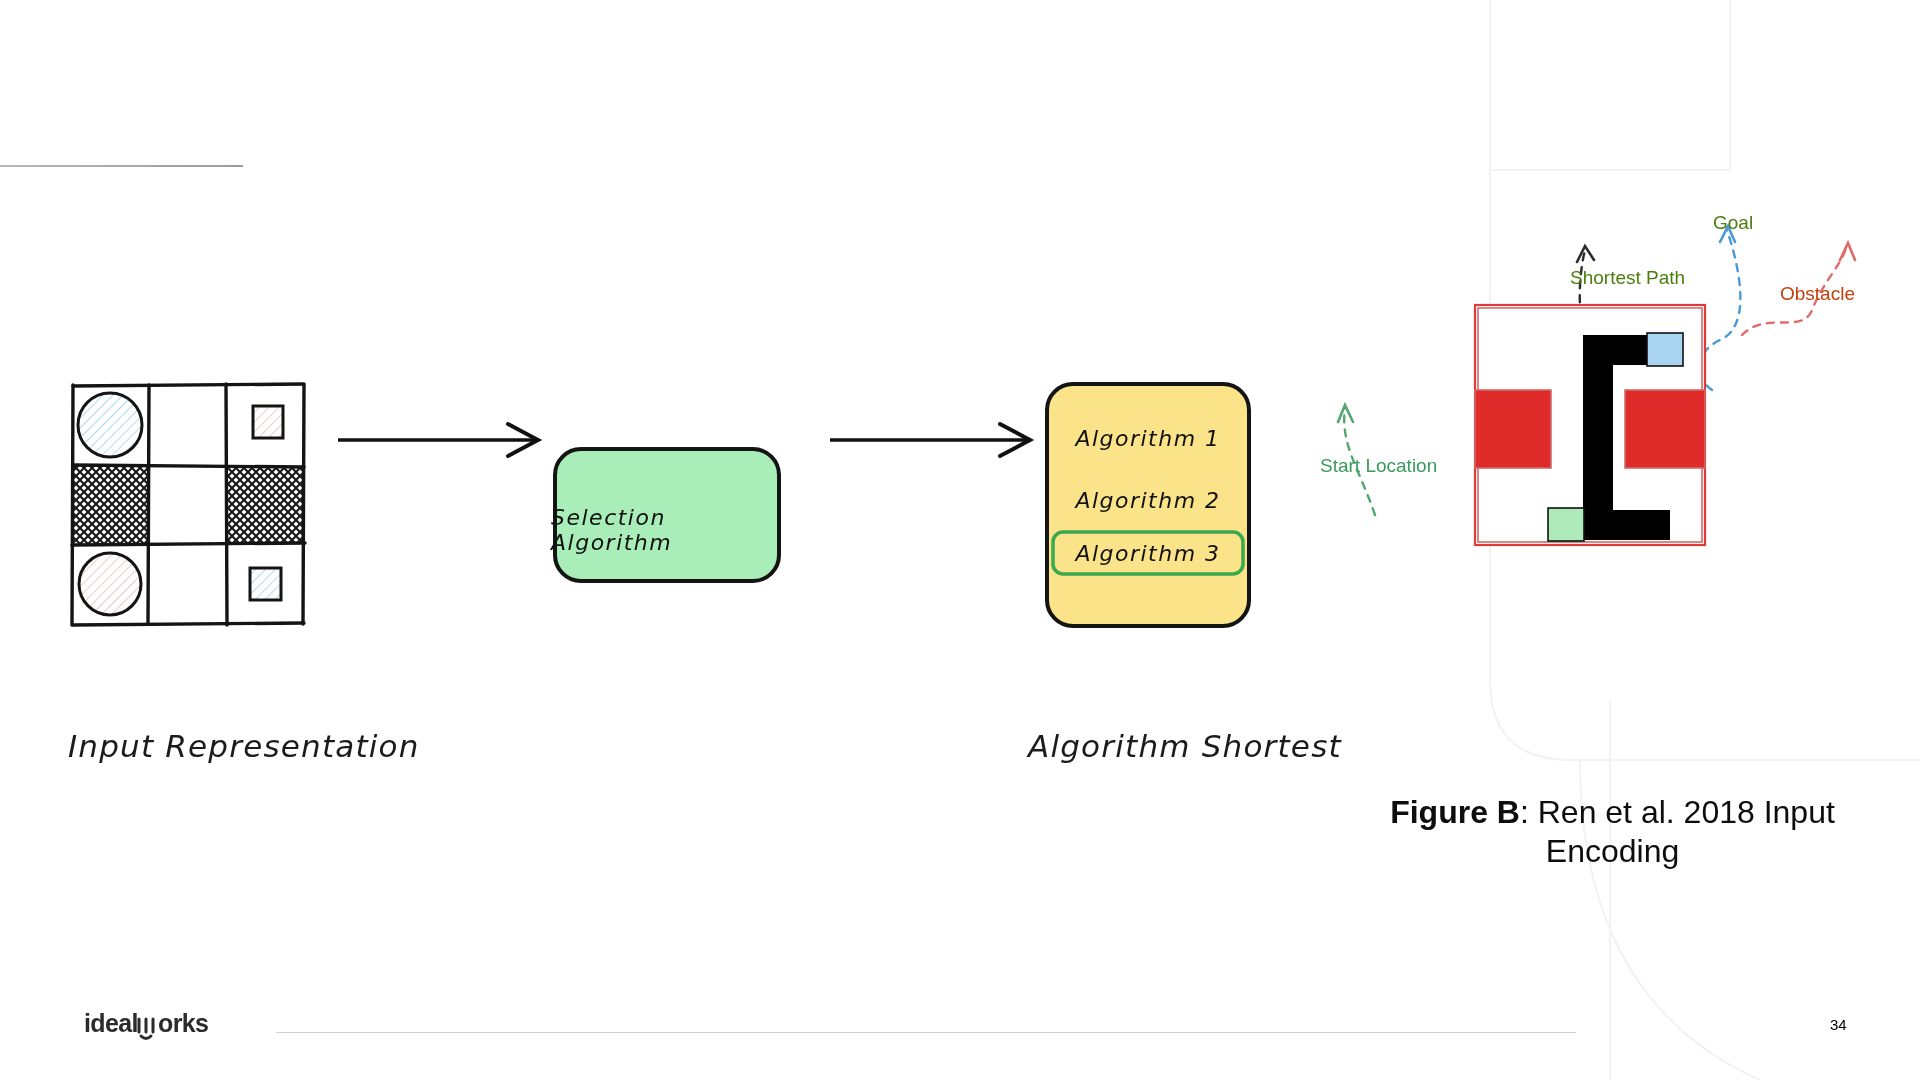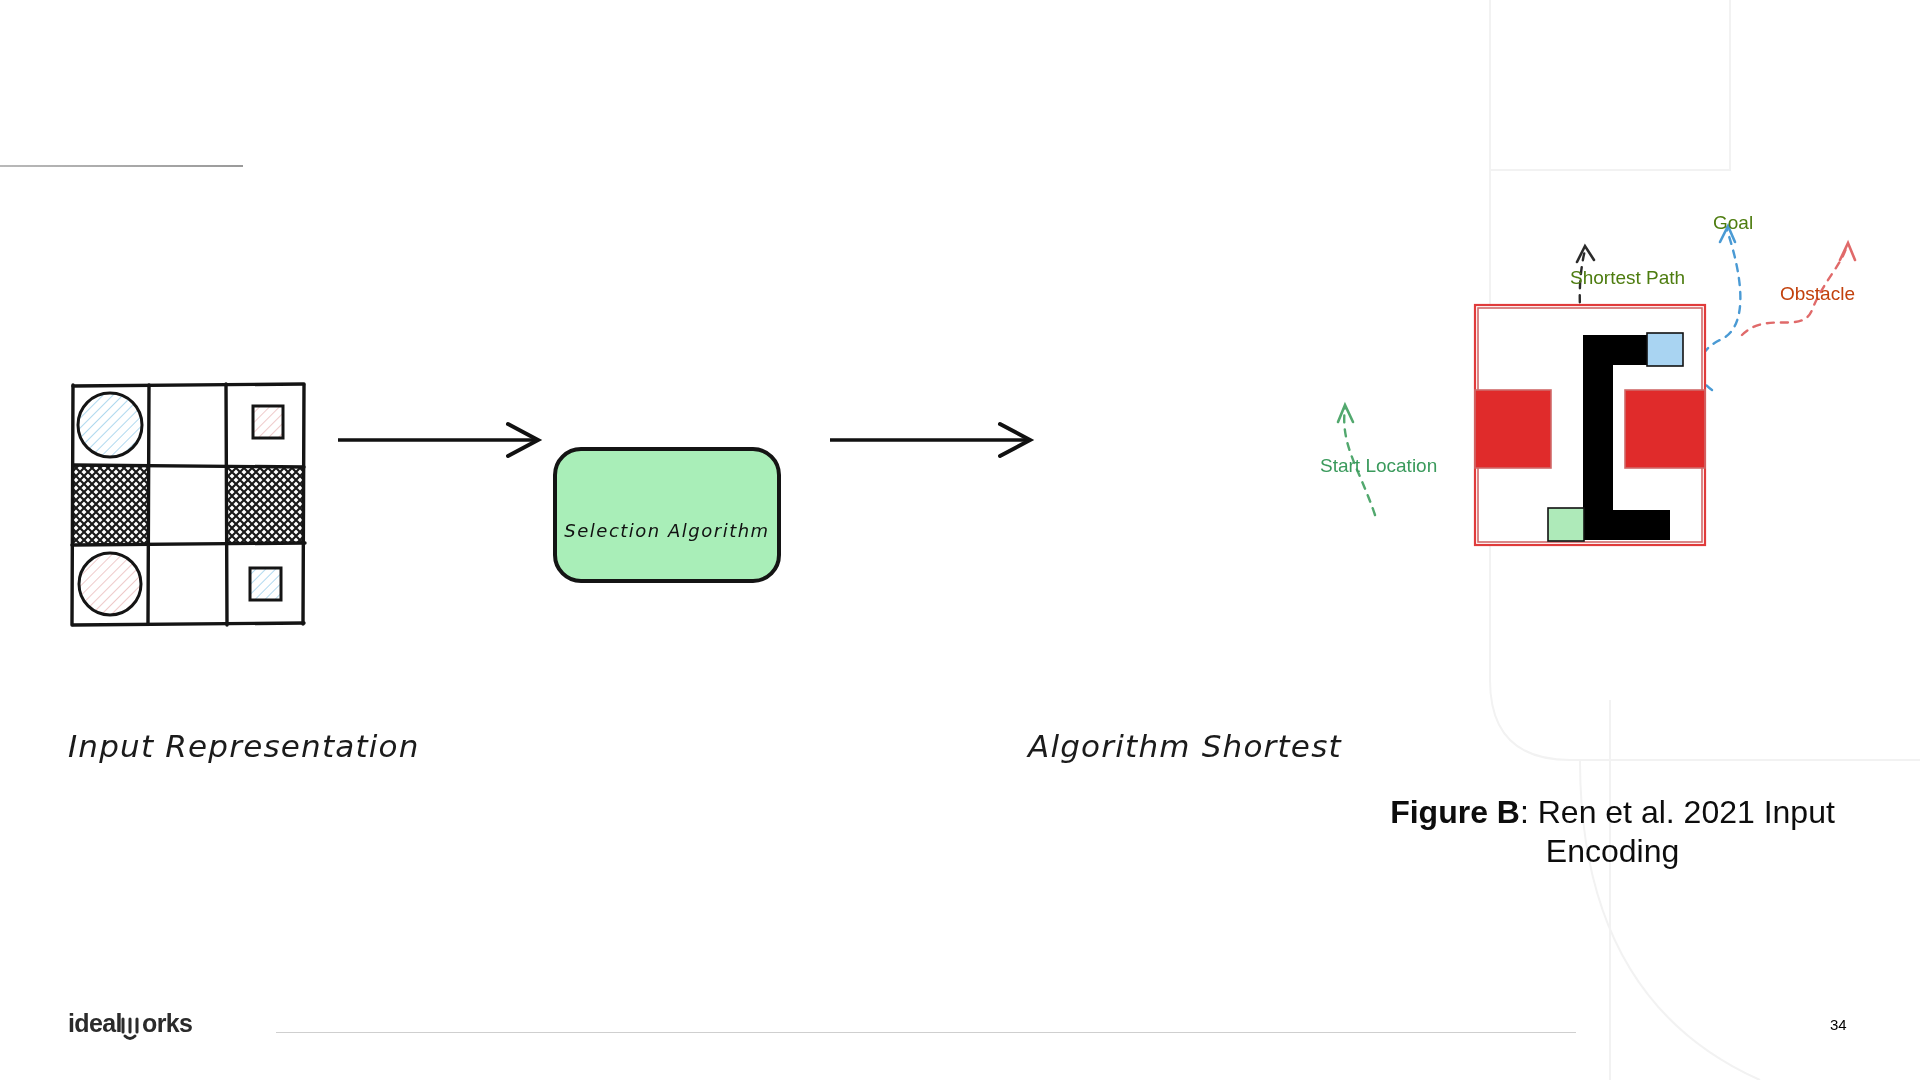--- a/index.html
+++ b/index.html
@@ -56,21 +56,21 @@
   .cap{
     position:absolute;text-align:center;font-size:32px;color:#0d0d0d;
     line-height:1.22;font-family:"Liberation Sans",sans-serif;
   }
   .cap b{font-weight:700;}
   .capA{left:185px;top:795px;width:1010px;}
   .capB{left:1385px;top:793px;width:455px;}
 
   
   .footer-rule{position:absolute;left:276px;top:1032px;width:1300px;height:1px;background:#cfcfcf;}
-  .logo{position:absolute;left:68px;top:1008px;height:34px;}
+  .logo{position:absolute;left:84px;top:1008px;height:34px;}
   .pageno{
     position:absolute;left:1830px;top:1016px;font-size:15px;color:#000000;
   }
 </style>
 </head>
 <body>
 
 <div class="slide">
 
   <div class="wm" style="left:1430px;top:0px;width:490px;height:1080px;">
@@ -132,31 +132,48 @@
         <path d="M170 4 L200 20 L170 36" fill="none" stroke="#111" stroke-width="4" stroke-linecap="round"></path>
       </svg>
     </div>
 
     <div class="selbox">
       <svg width="232" height="140" viewBox="0 0 232 140">
         <rect x="4" y="4" width="224" height="132" rx="26" ry="26" fill="#a9eeb8" stroke="#141414" stroke-width="4"></rect>
       </svg>
       <div style="position:absolute;left:0;top:0;width:232px;height:140px;
                   display:flex;align-items:center;justify-content:center;">
-        <span class="hand" style="font-size:18px;font-style:italic;letter-spacing:1.5px;color:#111;margin-top:30px;">Selection Algorithm</span>
+        <span class="hand" style="font-size:22px;font-style:italic;letter-spacing:1.5px;color:#111;margin-top:30px;">Selection Algorithm</span>
       </div>
     </div>
 
     <div class="arrow2">
       <svg width="205" height="40" viewBox="0 0 205 40">
         <line x1="0" y1="20" x2="198" y2="20" stroke="#111" stroke-width="3.5"></line>
         <path d="M170 4 L200 20 L200 20 L170 36" fill="none" stroke="#111" stroke-width="4" stroke-linecap="round"></path>
       </svg>
     </div>
 
+    <div class="portfolio">
+      <svg width="210" height="250" viewBox="0 0 210 250" style="position:absolute;left:0;top:0;">
+        <rect x="4" y="4" width="202" height="242" rx="26" ry="26" fill="#fae389" stroke="#141414" stroke-width="4"></rect>
+        <rect x="10" y="152" width="190" height="42" rx="10" ry="10" fill="none" stroke="#3aa84e" stroke-width="3.5"></rect>
+      </svg>
+      <div style="position:relative;width:210px;height:250px;">
+        <div style="position:absolute;left:0;top:46px;width:210px;text-align:center;">
+          <span class="hand" style="font-size:22px;font-style:italic;letter-spacing:1.5px;color:#111;">Algorithm 1</span>
+        </div>
+        <div style="position:absolute;left:0;top:108px;width:210px;text-align:center;">
+          <span class="hand" style="font-size:22px;font-style:italic;letter-spacing:1.5px;color:#111;">Algorithm 2</span>
+        </div>
+        <div style="position:absolute;left:0;top:161px;width:210px;text-align:center;">
+          <span class="hand" style="font-size:22px;font-style:italic;letter-spacing:1.5px;color:#111;">Algorithm 3</span>
+        </div>
+      </div>
+    </div>
   </div>
 
   <div class="label-hand lbl-input">Input Representation</div>
   <div class="label-hand lbl-portfolio">Algorithm Shortest</div>
 
   <div class="figB">
     <svg width="640" height="520" viewBox="0 0 640 520">
 
       <g fill="none" stroke-width="2.4" stroke-dasharray="7 7" stroke-linecap="round">
 
@@ -192,21 +209,21 @@
       </g>
     </svg>
   </div>
 
   <div class="figb-label lb-goal">Goal</div>
   <div class="figb-label lb-path">Shortest Path</div>
   <div class="figb-label lb-obst">Obstacle</div>
   <div class="figb-label lb-start">Start Location</div>
 
   <div class="cap capB">
-    <b>Figure B</b><span>: Ren et al. 2021 Input Encoding</span>
+    <b>Figure B</b><span>: Ren et al. 2018 Input Encoding</span>
   </div>
 
   <div class="footer-rule"></div>
 
   <div class="logo">
     <svg width="148" height="36" viewBox="0 0 148 36">
       <text x="0" y="24" font-family="Liberation Sans, sans-serif" font-size="25" font-weight="600" fill="#2b2b2b" letter-spacing="-0.6">ideal</text>
       <g stroke="#2b2b2b" stroke-width="3" fill="none" stroke-linecap="round">
         <line x1="55" y1="11" x2="55" y2="24"></line>
         <line x1="62" y1="11" x2="62" y2="24"></line>

